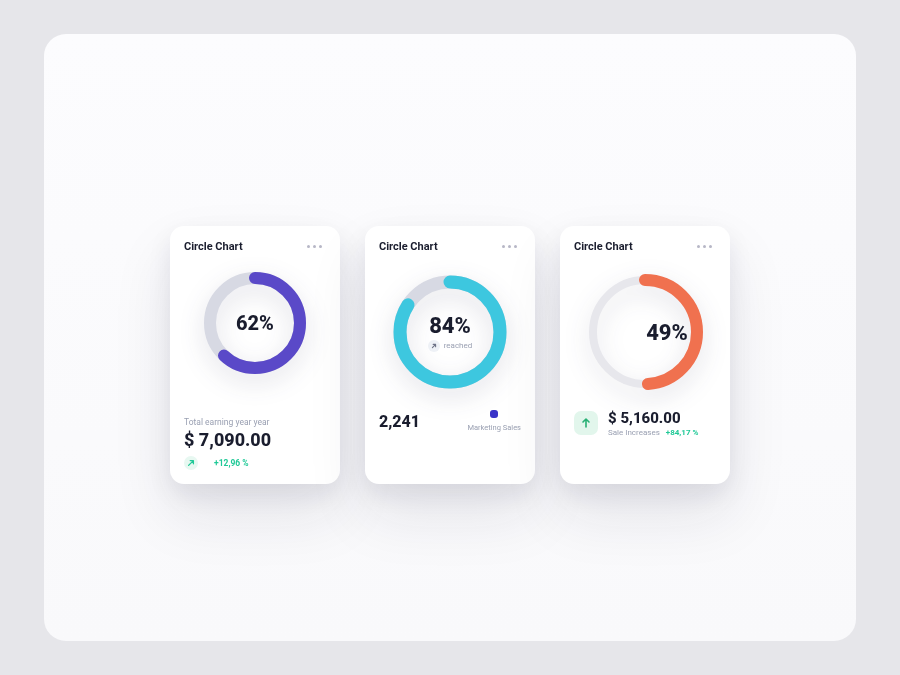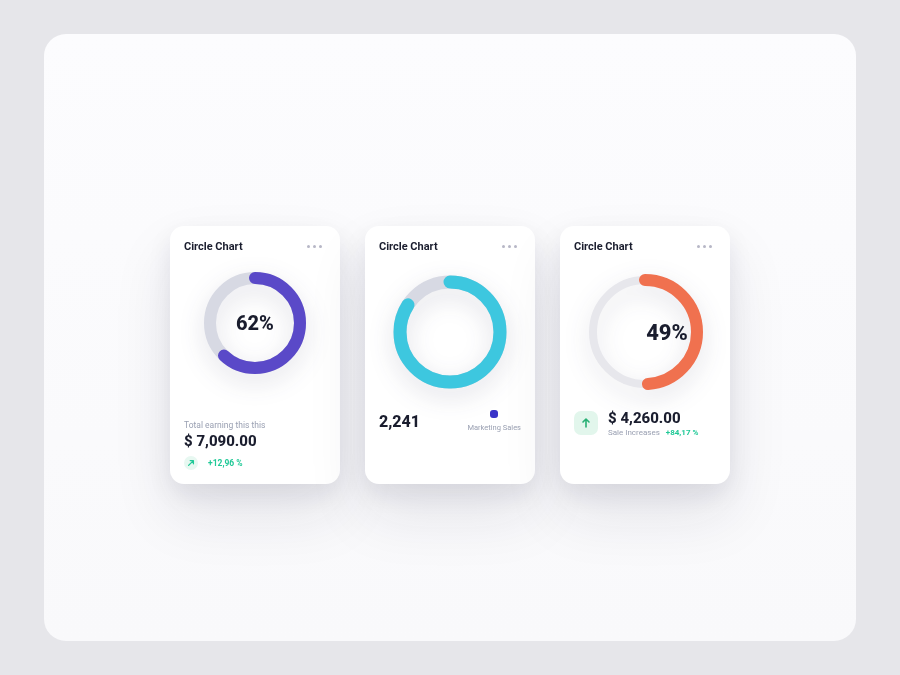--- a/index.html
+++ b/index.html
@@ -55,22 +55,22 @@
     .reached-ico {
       width:12px;height:12px;border-radius:50%;background:#eef1f6;display:flex;align-items:center;justify-content:center;
     }
     .reached-ico svg { display:block; }
     .reached-txt { font-size:8px; color:#9aa0b2; }
 
     .card-footer { margin-top:auto; }
 
     
     .c1-cap { font-size:8.5px; color:#9aa0b2; }
-    .c1-val { font-size:15px; font-weight:800; margin-top:2px; color:#1a1d2e; }
-    .c1-trend { display:flex; align-items:center; gap:10px; margin-top:6px; }
+    .c1-val { font-size:18px; font-weight:800; margin-top:2px; color:#1a1d2e; }
+    .c1-trend { display:flex; align-items:center; gap:16px; margin-top:6px; }
     .chip {
       width:14px; height:14px; border-radius:50%; background:#e7f8f1;
       display:flex;align-items:center;justify-content:center;
     }
     .trend-txt { font-size:8.5px; font-weight:700; color:#20c997; }
 
     
     .c2-row { display:flex; align-items:center; justify-content:space-between; margin-top:11px;}
     .c2-val { font-size:16px; font-weight:800; color:#1a1d2e; }
     .legend { display:flex; align-items:center; gap:5px;flex-direction:column; }
@@ -107,21 +107,21 @@
       <div class="ring-wrap" style="height:120px; position:relative;">
         <svg id="ring1" width="112" height="112" viewBox="0 0 112 112">
           <circle cx="56" cy="56" r="45" fill="none" stroke="#d7d9e3" stroke-width="12" stroke-linecap="round"></circle>
           <circle id="arc1" cx="56" cy="56" r="45" fill="none" stroke="#5a49c8" stroke-width="12" stroke-linecap="round" transform="rotate(-90 56 56)" stroke-dasharray="282.7433388230814" stroke-dashoffset="107.44246875277094"></circle>
         </svg>
         <div class="ring-center">
           <div class="pct">62%</div>
         </div>
       </div>
       <div class="card-footer">
-        <div class="c1-cap">Total earning this this</div>
+        <div class="c1-cap">Total earning year year</div>
         <div class="c1-val">$ 7,090.00</div>
         <div class="c1-trend">
           <span class="chip">
             <svg width="8" height="8" viewBox="0 0 10 10">
                 <path d="M2 8 L8 2 M8 2 H4 M8 2 V6" fill="none" stroke="#20c997" stroke-width="1.6" stroke-linecap="round"></path>
               </svg>
           </span>
           <span class="trend-txt">+12,96 %</span>
         </div>
       </div>
@@ -134,20 +134,31 @@
             <span></span>
             <span></span>
             <span></span>
           </div>
       </div>
       <div class="ring-wrap" style="height:134px; position:relative; margin-top:4px;">
         <svg id="ring2" width="124" height="124" viewBox="0 0 124 124">
           <circle cx="62" cy="62" r="50" fill="none" stroke="#d7d9e3" stroke-width="13" stroke-linecap="round"></circle>
           <circle id="arc2" cx="62" cy="62" r="50" fill="none" stroke="#3dc7df" stroke-width="13" stroke-linecap="round" transform="rotate(-90 62 62)" stroke-dasharray="314.1592653589793" stroke-dashoffset="50.265482457436704"></circle>
         </svg>
+        <div class="ring-center">
+          <div class="pct" style="font-size:22px;">84%</div>
+          <div class="reached">
+            <span class="reached-ico">
+              <svg width="8" height="8" viewBox="0 0 10 10">
+                  <path d="M3 7 L7 3 M7 3 H4 M7 3 V6" fill="none" stroke="#6e7387" stroke-width="1.4" stroke-linecap="round"></path>
+                </svg>
+            </span>
+            <span class="reached-txt">reached</span>
+          </div>
+        </div>
       </div>
       <div class="card-footer c2-row">
         <div class="c2-val">2,241</div>
         <div class="legend">
           <span class="swatch" style="background:#3a34c8"></span>
           <span class="legend-txt">Marketing Sales</span>
         </div>
       </div>
     </div>
 
@@ -169,21 +180,21 @@
           <div class="pct" style="font-size:22px;margin-left:44px;">49%</div>
         </div>
       </div>
       <div class="card-footer c3-row">
         <span class="sqchip">
           <svg width="12" height="12" viewBox="0 0 12 12">
               <path d="M6 10 V2 M6 2 L3 5 M6 2 L9 5" fill="none" stroke="#27b074" stroke-width="1.6" stroke-linecap="round" stroke-linejoin="round"></path>
             </svg>
         </span>
         <div class="c3-col">
-          <div class="c3-val">$ 4,260.00</div>
+          <div class="c3-val">$ 5,160.00</div>
           <div class="c3-line2">
             <span class="c3-cap">Sale Increases</span>
             <span class="c3-pct">+84,17 %</span>
           </div>
         </div>
       </div>
     </div>
 
   </div>
 </div>

